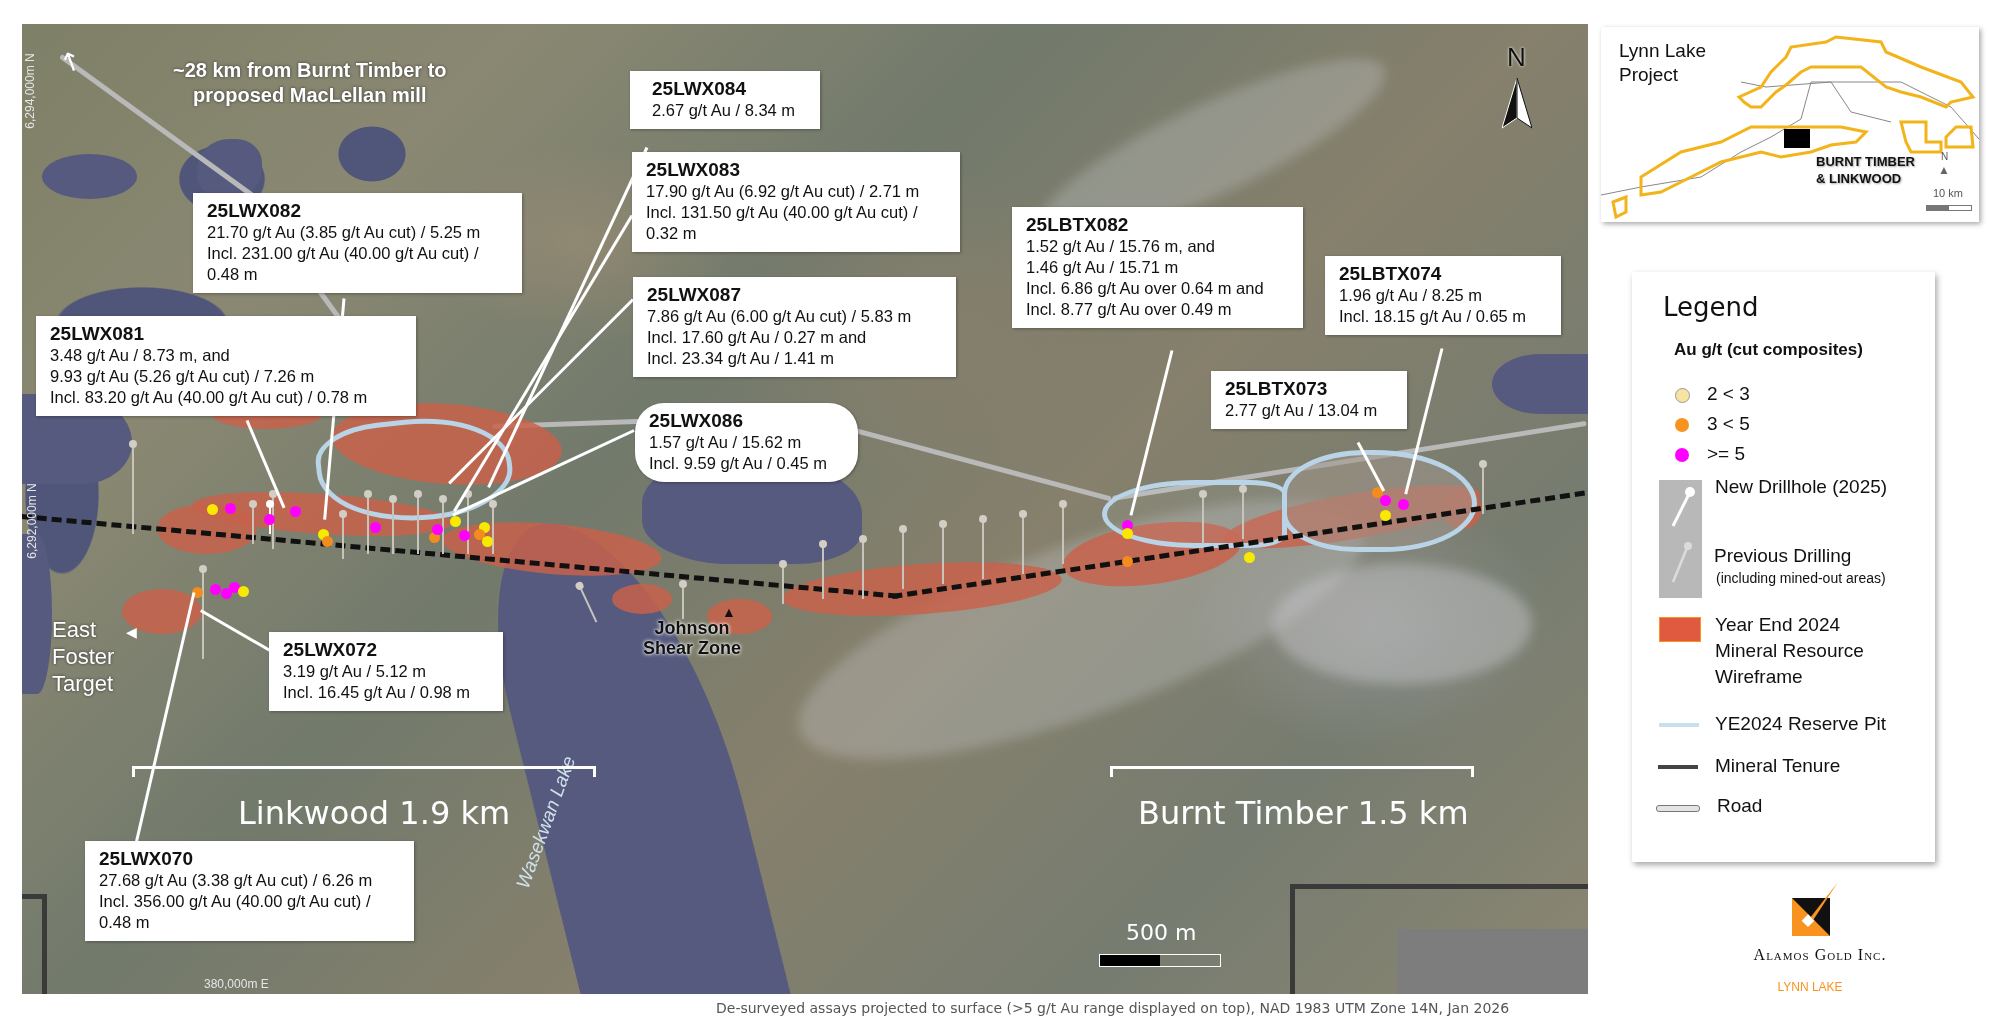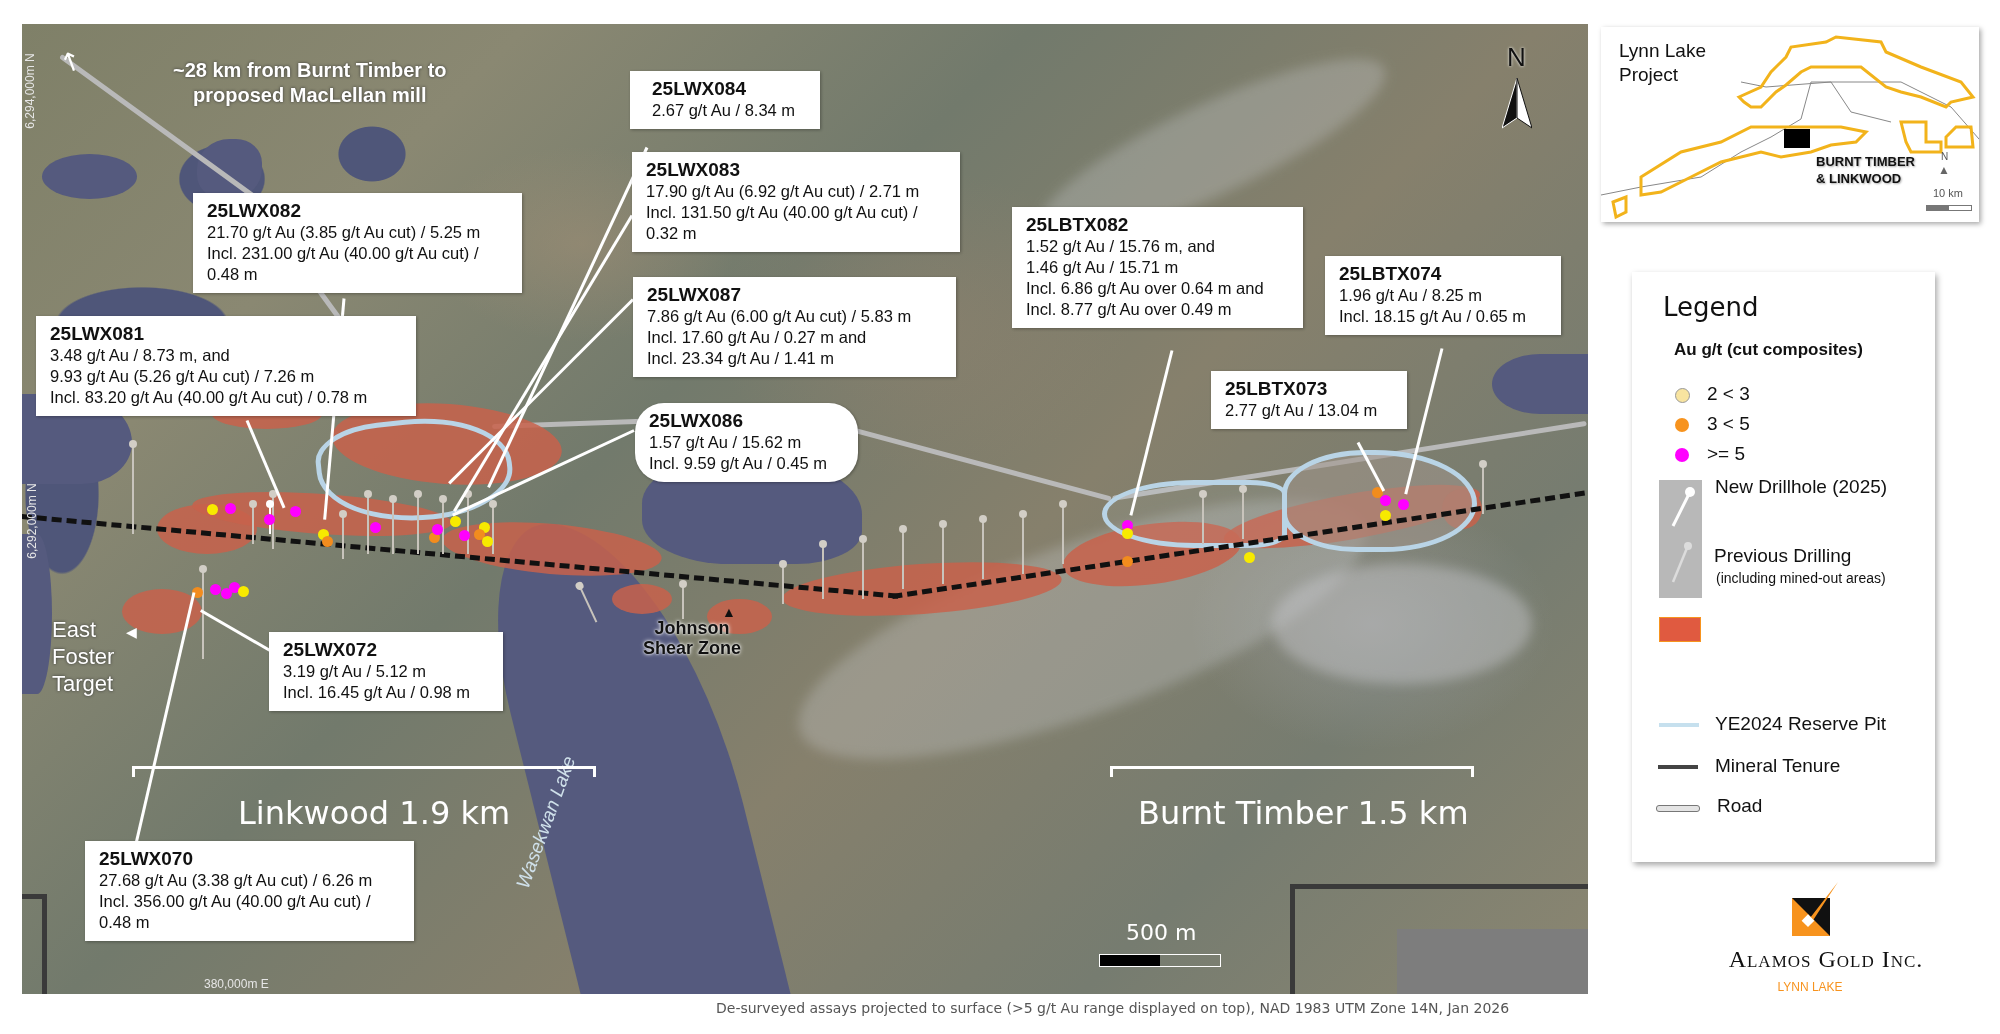--- a/index.html
+++ b/index.html
@@ -315,35 +315,40 @@
     <svg width="43" height="60" viewBox="0 0 43 60" style="position:absolute;left:0;top:56px;">
       <line x1="14" y1="46" x2="28" y2="12" stroke="#dcdcdc" stroke-width="2.5"></line>
       <circle cx="29" cy="10" r="4" fill="#dcdcdc"></circle>
     </svg>
   </div>
   <div class="lg-label" style="left:83px;top:203px;">New Drillhole (2025)</div>
   <div class="lg-label" style="left:82px;top:272px;">Previous Drilling</div>
   <div class="lg-label lg-small" style="left:84px;top:294px;">(including mined-out areas)</div>
 
   <div style="position:absolute;left:27px;top:345px;width:40px;height:23px;background:#e05a40;border:1px solid #f7931e;"></div>
+  <div class="lg-label" style="left:83px;top:340px;line-height:26px;">
+    <div>Year End 2024</div>
+    <div>Mineral Resource</div>
+    <div>Wireframe</div>
+  </div>
 
   <div style="position:absolute;left:27px;top:451px;width:40px;height:4px;background:#c6e0ee;"></div>
   <div class="lg-label" style="left:83px;top:440px;">YE2024 Reserve Pit</div>
 
   <div style="position:absolute;left:26px;top:493px;width:40px;height:4px;background:#444;"></div>
   <div class="lg-label" style="left:83px;top:482px;">Mineral Tenure</div>
 
   <div style="position:absolute;left:24px;top:533px;width:42px;height:5px;background:#e4e4e4;border:1px solid #777;border-radius:3px;"></div>
   <div class="lg-label" style="left:85px;top:522px;">Road</div>
 </div>
 
 <div id="logo">
   <svg width="60" height="60" viewBox="0 0 60 60" style="position:absolute;left:84px;top:0;">
     <rect x="8" y="18" width="38" height="38" fill="#111"></rect>
     <polygon points="8,18 8,56 46,56" fill="#f7931e"></polygon>
     <polygon points="14,40 24,48 54,2 26,38" fill="#f7931e"></polygon>
     <rect x="20" y="36" width="9" height="9" fill="#fff" transform="rotate(45 24 40)"></rect>
   </svg>
-  <div style="position:absolute;left:16px;top:66px;width:220px;text-align:center;font-family:'Liberation Serif',serif;font-variant:small-caps;font-size:24px;letter-spacing:1px;color:#111;">Alamos Gold Inc.</div>
+  <div style="position:absolute;left:10px;top:66px;width:220px;text-align:center;font-family:'Liberation Serif',serif;font-variant:small-caps;font-size:16px;letter-spacing:1px;color:#111;">Alamos Gold Inc.</div>
   <div style="position:absolute;left:0;top:100px;width:220px;text-align:center;font-size:12px;color:#f7931e;">LYNN LAKE</div>
 </div>
 
 <div id="footer">De-surveyed assays projected to surface (&gt;5 g/t Au range displayed on top), NAD 1983 UTM Zone 14N, Jan 2026</div>
 
 </body></html>

